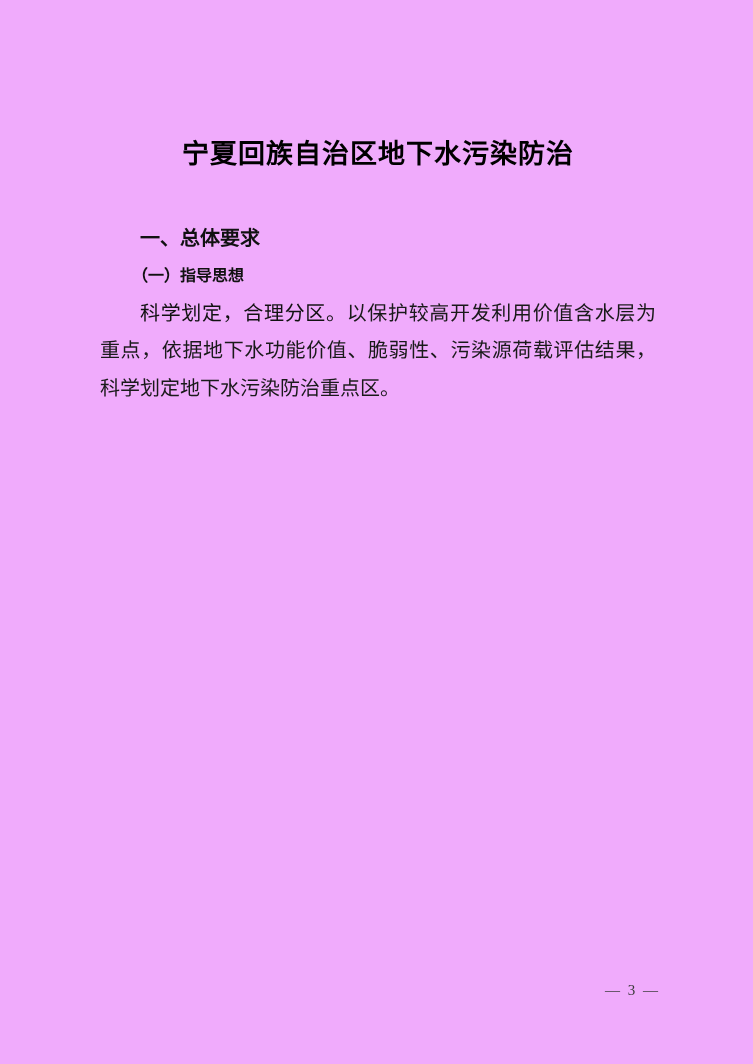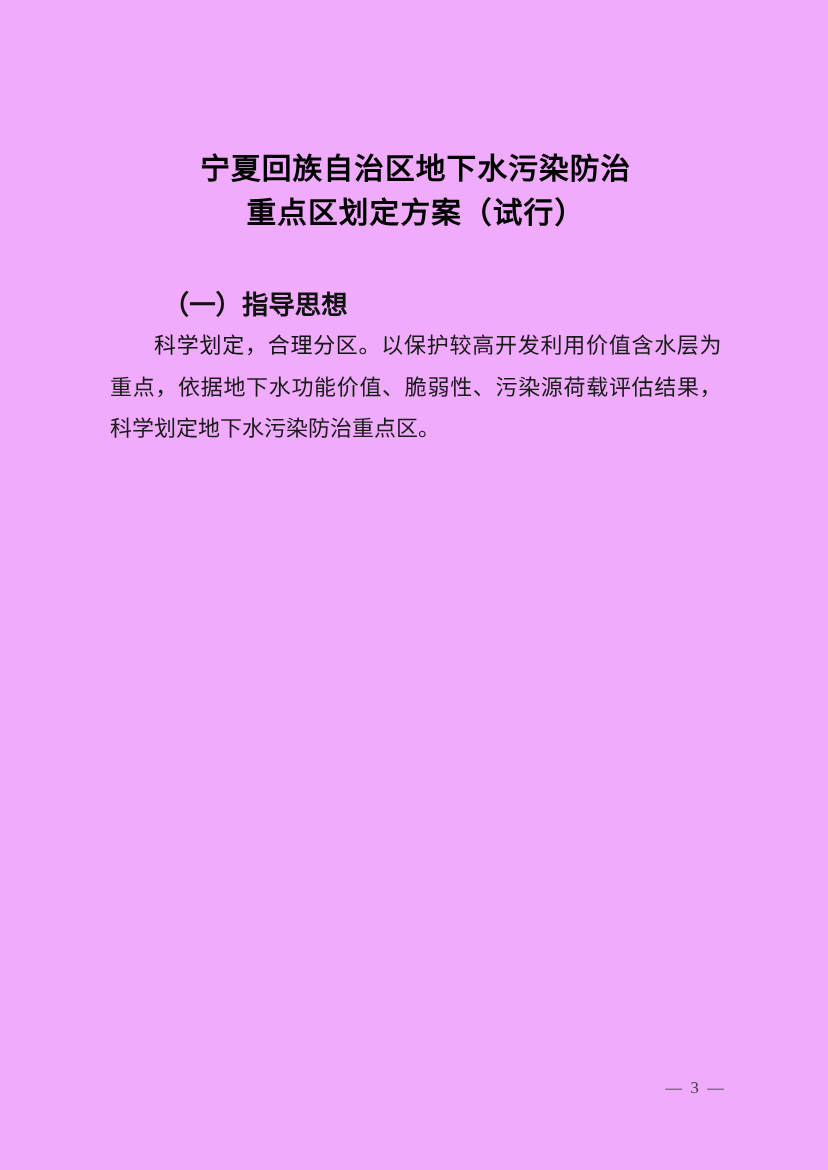--- a/index.html
+++ b/index.html
@@ -46,21 +46,21 @@
     text-indent: 2em;
     font-size: 20px;
     line-height: 37.4px;
     font-weight: bold;
     font-family: "Liberation Sans", "DejaVu Sans", sans-serif;
     color: #111111;
   }
   .h-sub {
     margin: 0;
     text-indent: 2em;
-    font-size: 24px;
+    font-size: 16px;
     line-height: 37.4px;
     font-weight: bold;
     font-family: "Liberation Serif", "DejaVu Serif", serif;
     color: #111111;
   }
   .lead {
     font-weight: normal;
     font-family: "Liberation Sans", "DejaVu Sans", sans-serif;
     color: #111111;
   }
@@ -77,26 +77,26 @@
 </style>
 </head>
 <body>
 
 <div class="page">
 
   <div class="content">
 
     <div class="doc-title">
       <div>宁夏回族自治区地下水污染防治</div>
-      <div>重点区划定方案（试行）</div>
     </div>
 
     <div class="doc-body">
 
 
+      <h2 class="h-section">一、总体要求</h2>
 
       <h3 class="h-sub">（一）指导思想</h3>
 
 
 
       <p class="para"><span class="lead">科学划定，合理分区。</span><span>以保护较高开发利用价值含水层为重点，依据地下水功能价值、脆弱性、污染源荷载评估结果，科学划定地下水污染防治重点区。</span></p>
 
 
     </div>
   </div>

